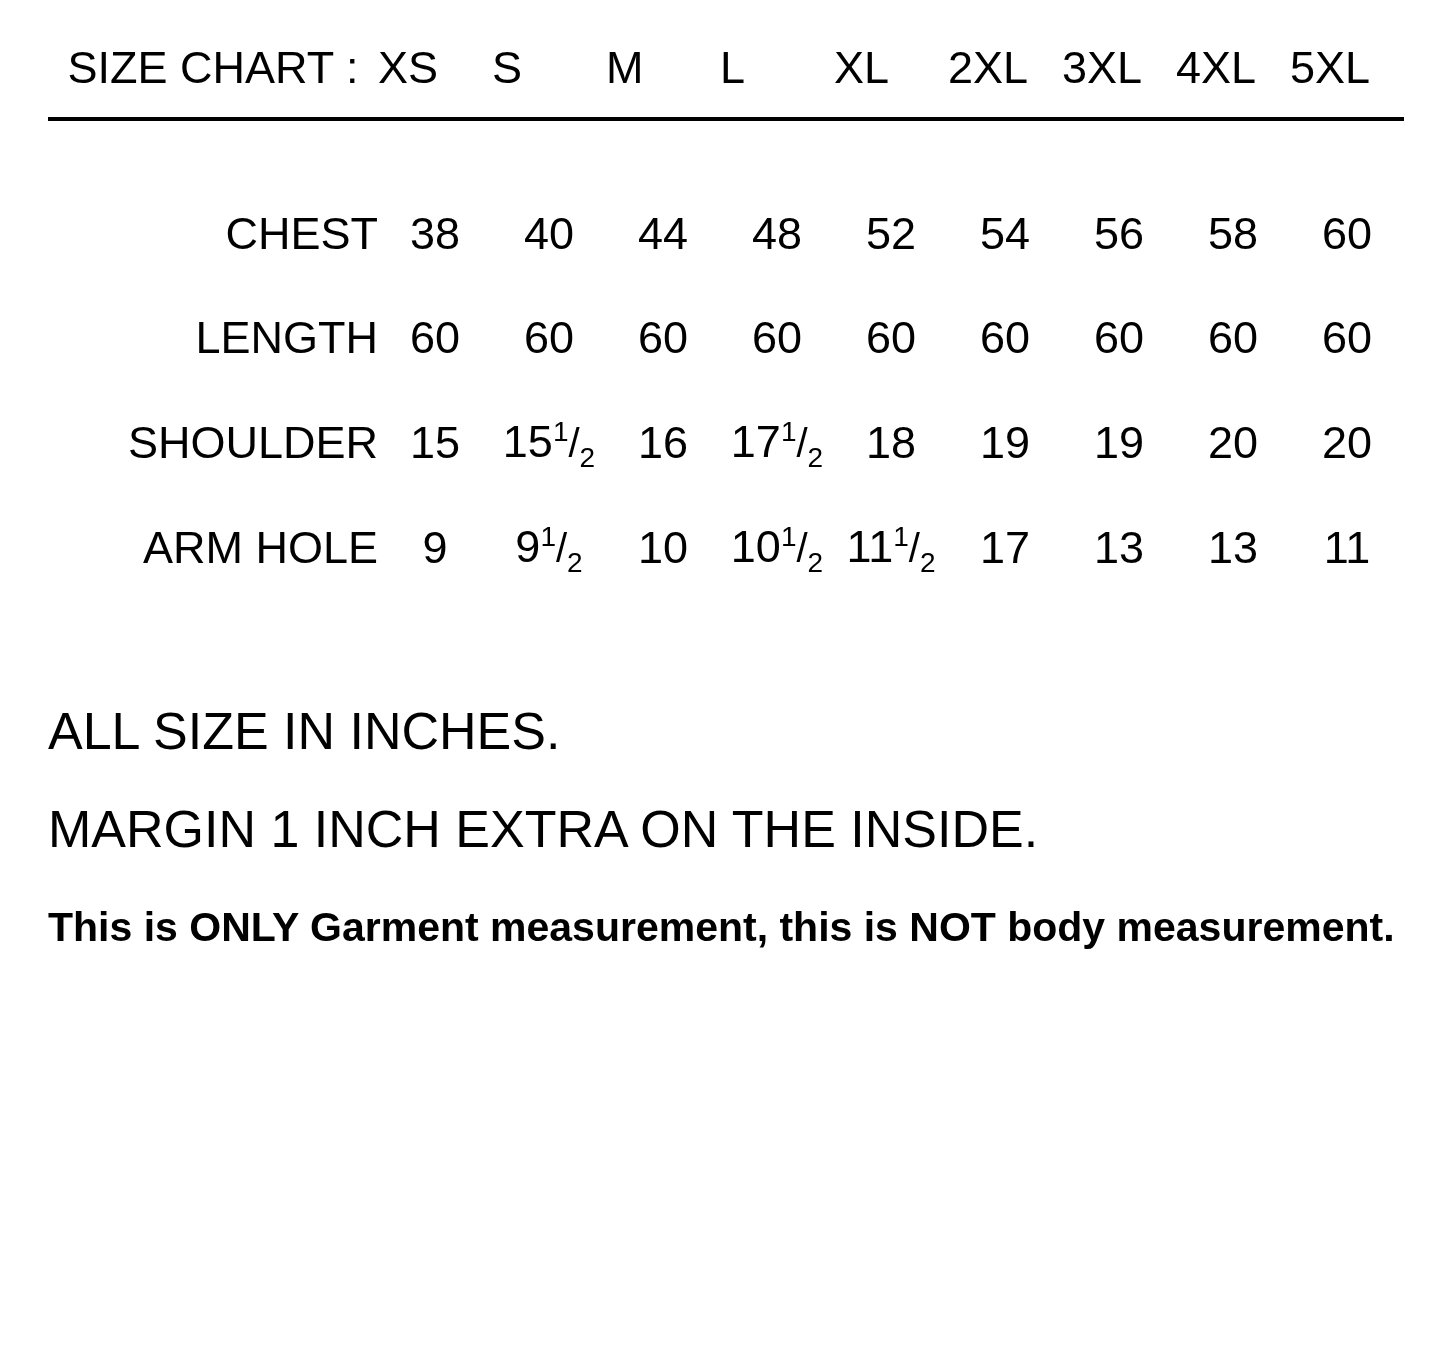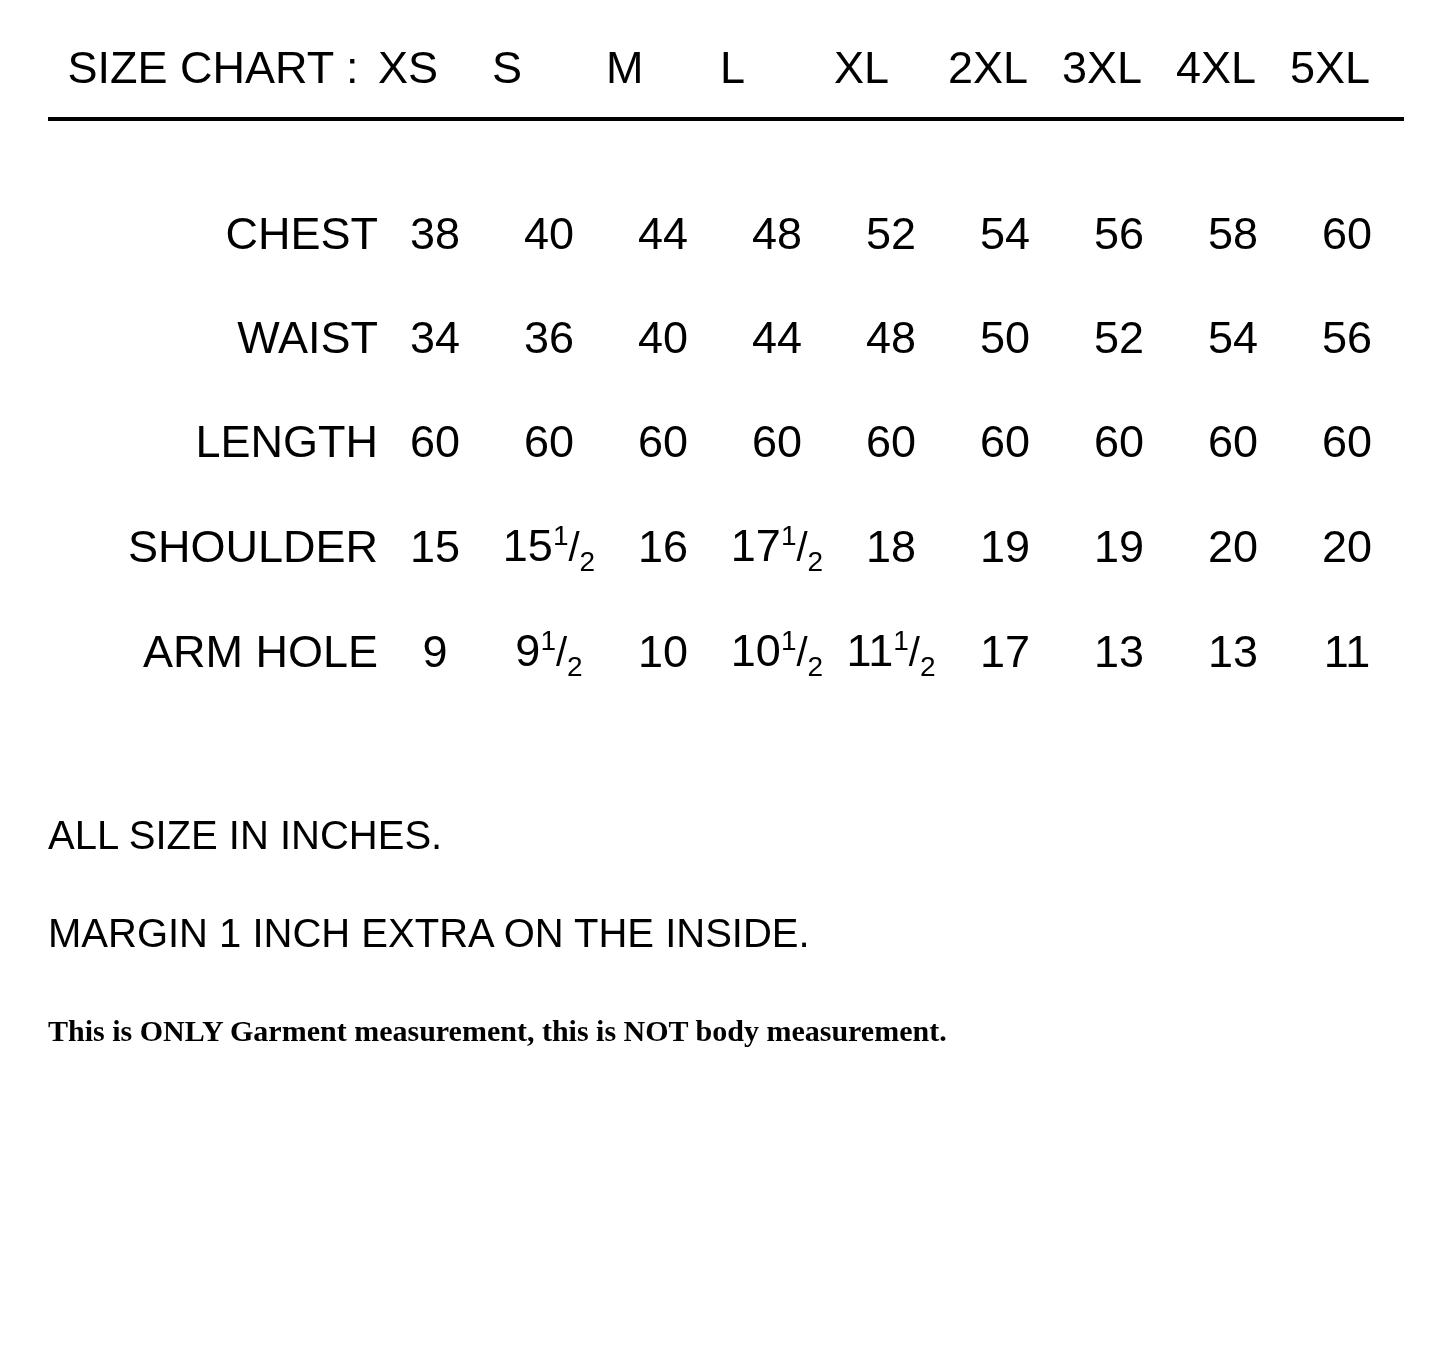--- a/index.html
+++ b/index.html
@@ -93,28 +93,27 @@
     font-size: 28px;
     vertical-align: sub;
     line-height: 0;
   }
 
   .notes {
     margin-left: 48px;
     margin-top: 82px;
   }
   .note {
-    font-size: 40px;
+    font-size: 52px;
     line-height: 98px;
     white-space: nowrap;
   }
   .note.bold {
     font-weight: bold;
-    font-size: 30px;
-    font-family: Liberation Serif, serif;
+    font-size: 41px;
   }
 </style>
 </head>
 <body>
 
 <div class="page">
 
   <table class="size-chart">
     <colgroup>
       <col class="c-label">
@@ -158,32 +157,20 @@
         <td class="cell">40</td>
         <td class="cell">44</td>
         <td class="cell">48</td>
         <td class="cell">52</td>
         <td class="cell">54</td>
         <td class="cell">56</td>
         <td class="cell">58</td>
         <td class="cell">60</td>
       </tr>
 
-      <tr>
-        <td class="row-label">WAIST</td>
-        <td class="cell">34</td>
-        <td class="cell">36</td>
-        <td class="cell">40</td>
-        <td class="cell">44</td>
-        <td class="cell">48</td>
-        <td class="cell">50</td>
-        <td class="cell">52</td>
-        <td class="cell">54</td>
-        <td class="cell">56</td>
-      </tr>
 
 
       <tr>
         <td class="row-label">LENGTH</td>
         <td class="cell">60</td>
         <td class="cell">60</td>
         <td class="cell">60</td>
         <td class="cell">60</td>
         <td class="cell">60</td>
         <td class="cell">60</td>

